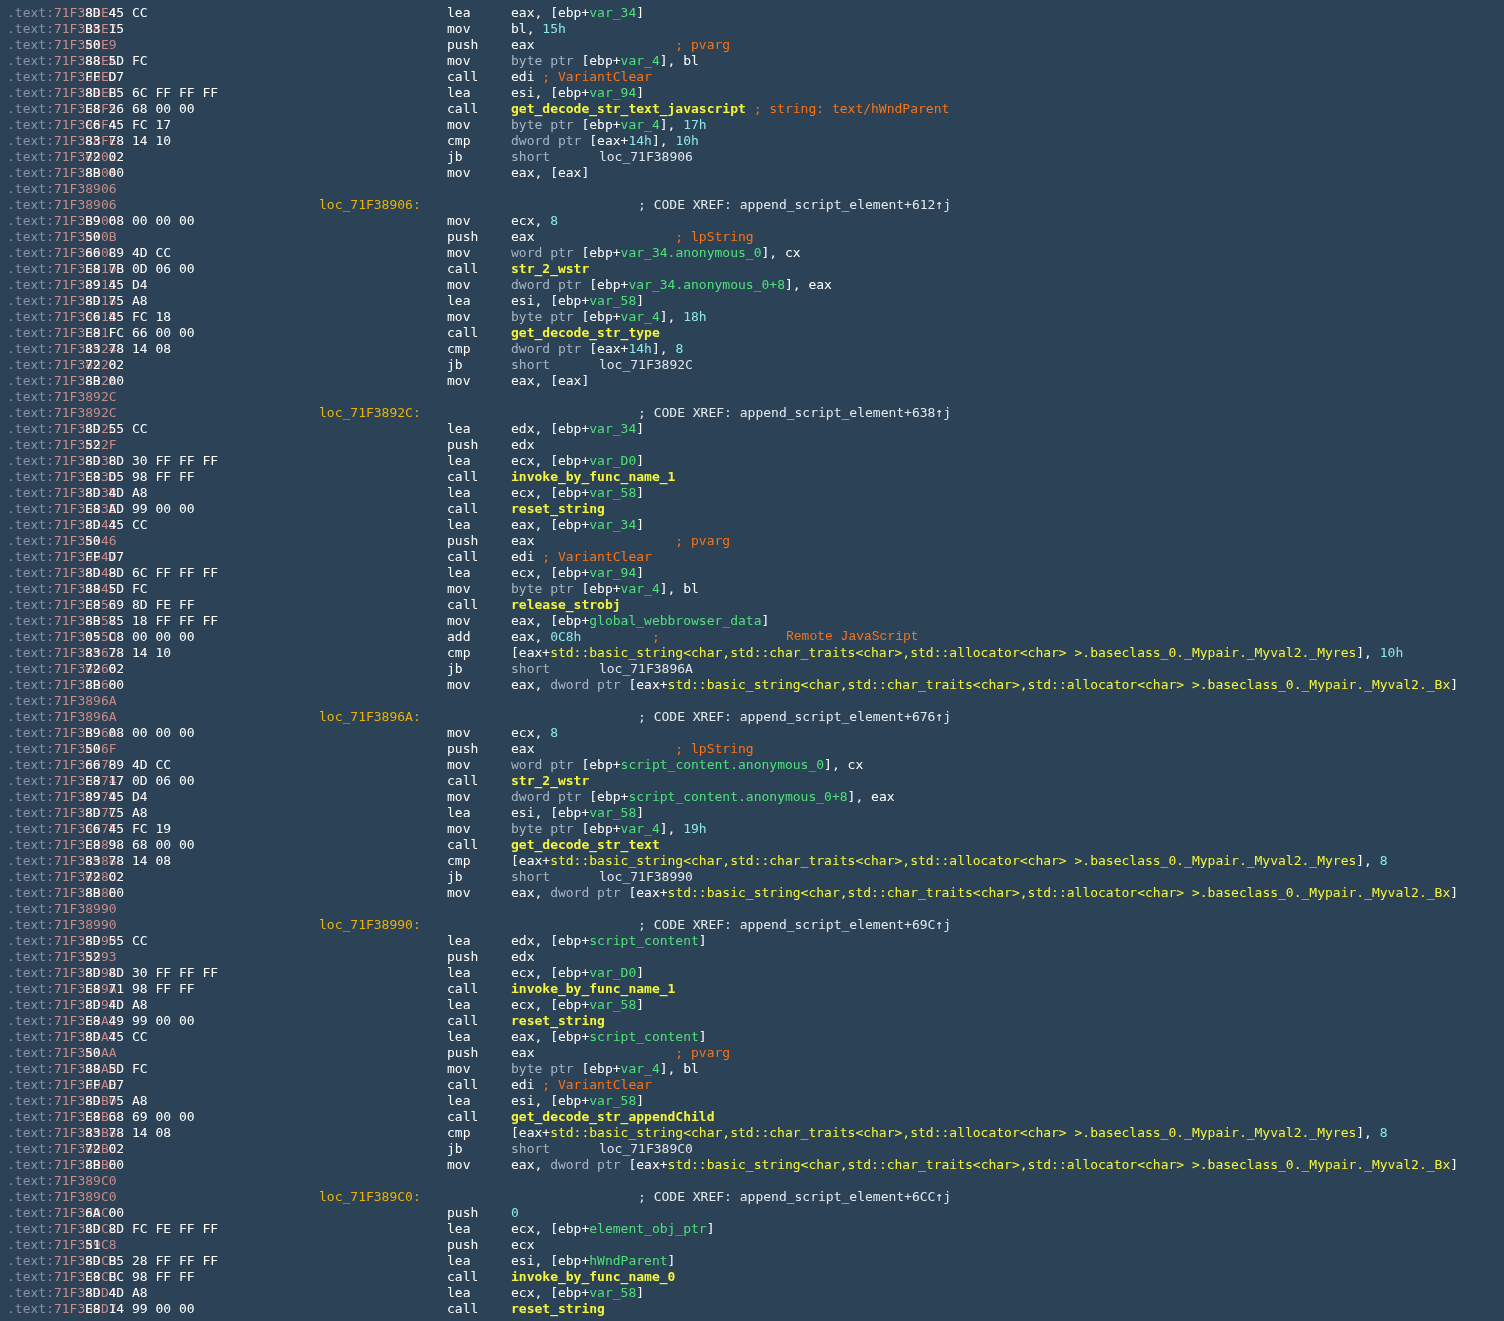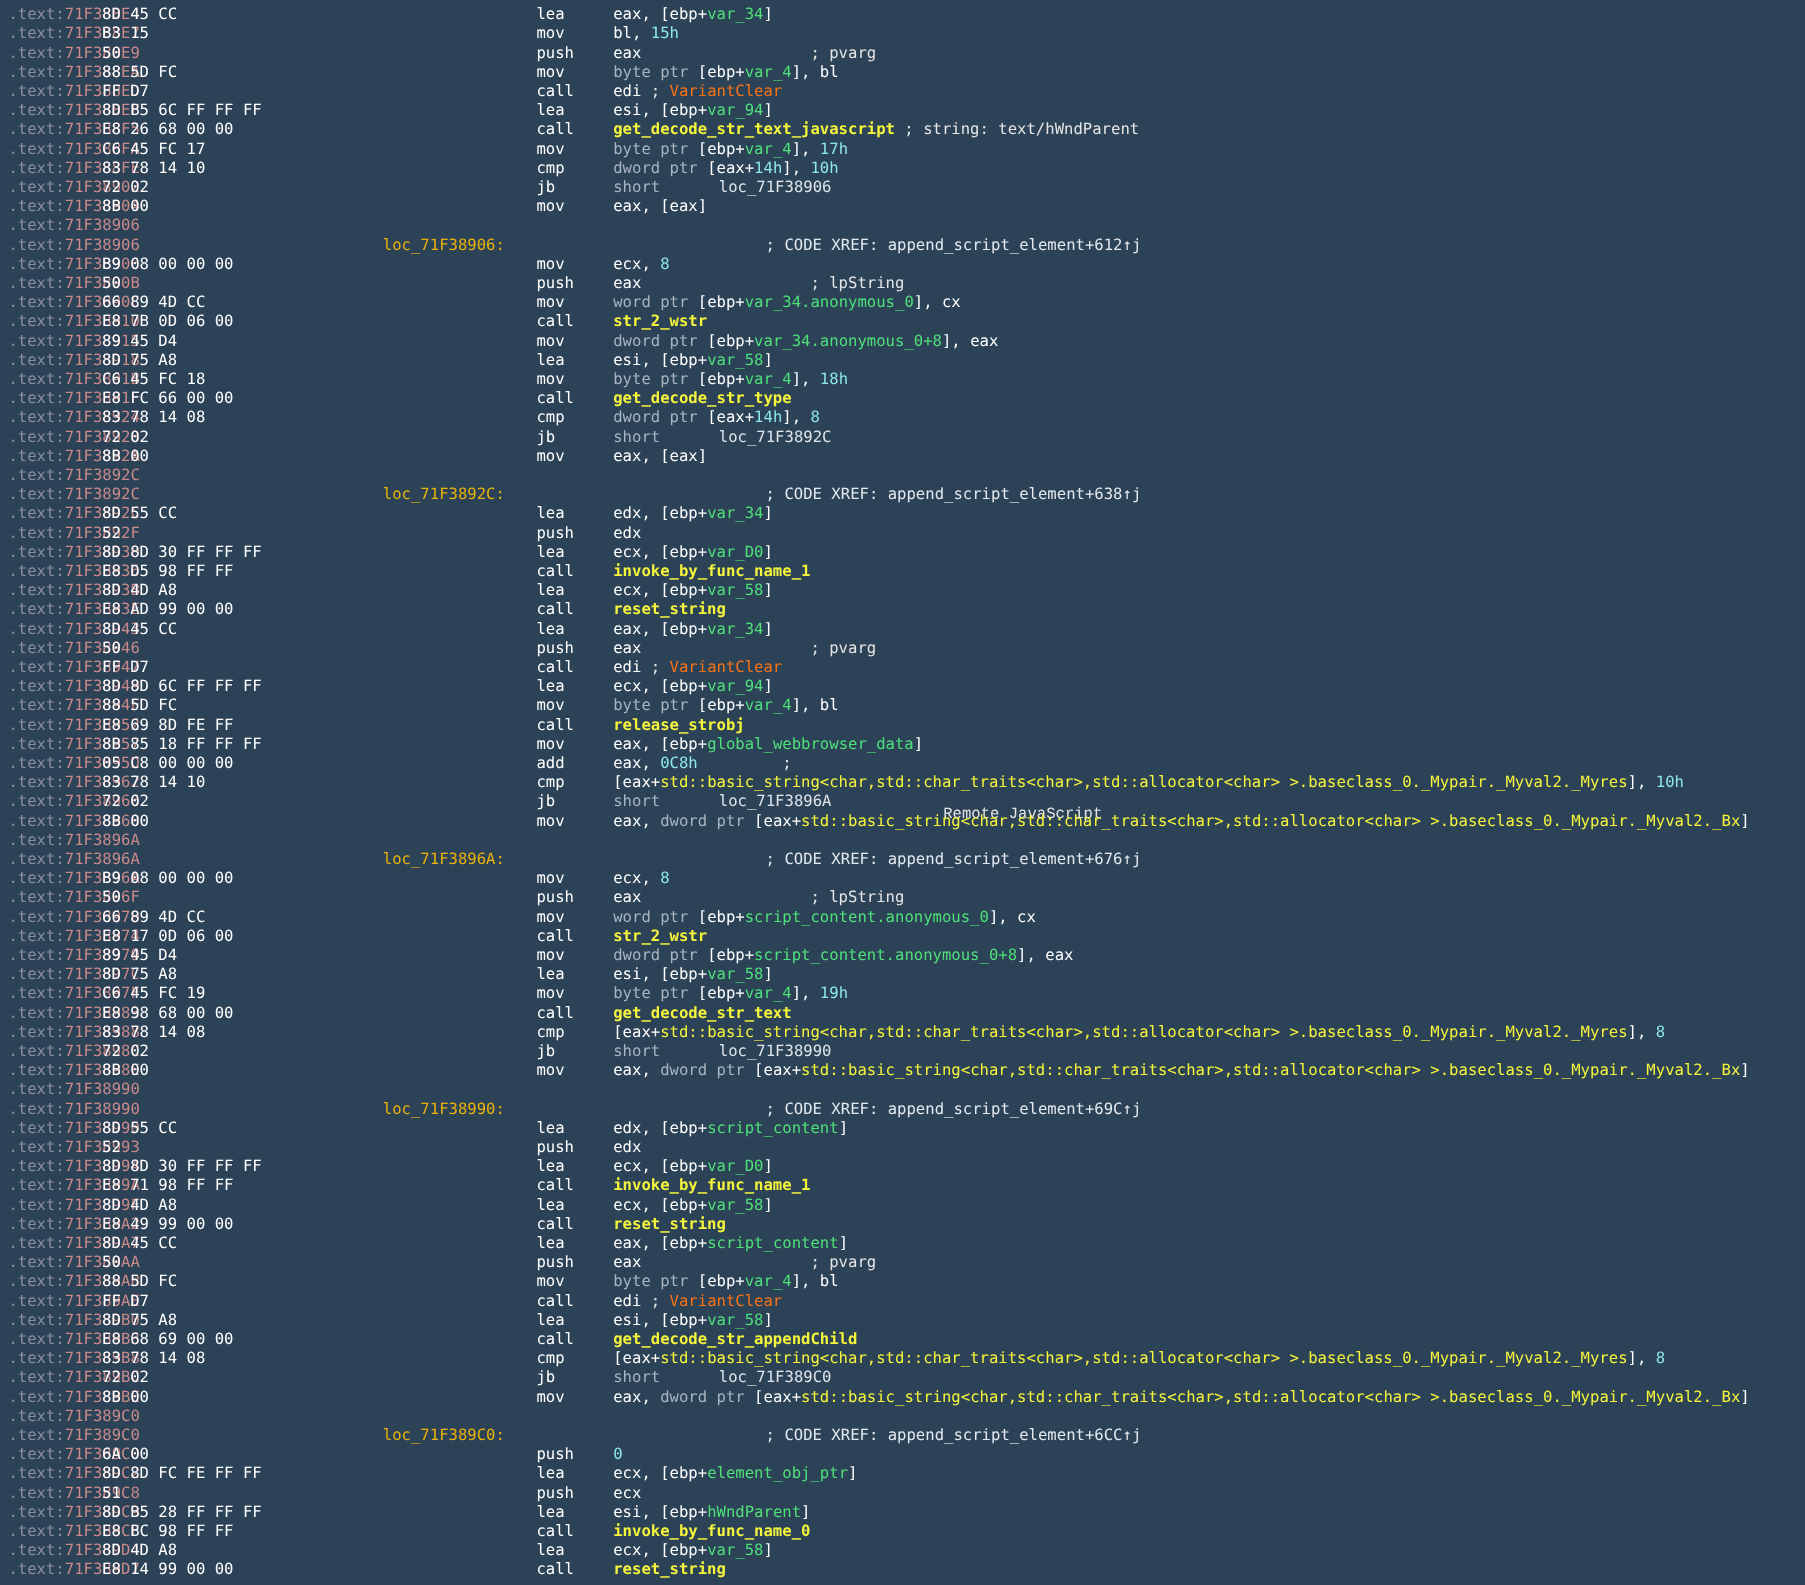--- a/index.html
+++ b/index.html
@@ -50,21 +50,21 @@
   .bytes  { color: #ffffff; }
   .label  { color: #eab308; }
   .mnem   { color: #ffffff; }
   .reg    { color: #ffffff; }
   .num    { color: #8ee8e8; }
   .var    { color: #4fe07a; }
   .func   { color: #f5f53c; font-weight: bold; }
   .struc  { color: #f5f53c; }
   .api    { color: #f97316; }
   .dtype  { color: #a8b4c0; }
-  .cmt    { color: #e5e5e5; margin-top: 42px; }
+  .cmt    { color: #f97316; }
   .xref   { color: #e3e9ef; }
   .loc    { color: #dfe5ea; margin-left: 41px; }
   .punct  { color: #ffffff; }
 </style>
 </head>
 <body>
 
 <div id="disasm">
     <div class="row"><span class="col c-seg"><span class="seg">.text:</span><span class="addr">71F388E4</span></span><span class="col c-bytes bytes">8D 45 CC</span><span class="col c-mnem mnem">lea</span><span class="col c-ops"><span class="reg">eax</span><span class="punct">, [</span><span class="reg">ebp</span><span class="punct">+</span><span class="var">var_34</span><span class="punct">]</span></span></div>
     <div class="row"><span class="col c-seg"><span class="seg">.text:</span><span class="addr">71F388E7</span></span><span class="col c-bytes bytes">B3 15</span><span class="col c-mnem mnem">mov</span><span class="col c-ops"><span class="reg">bl</span><span class="punct">, </span><span class="num">15h</span></span></div>

